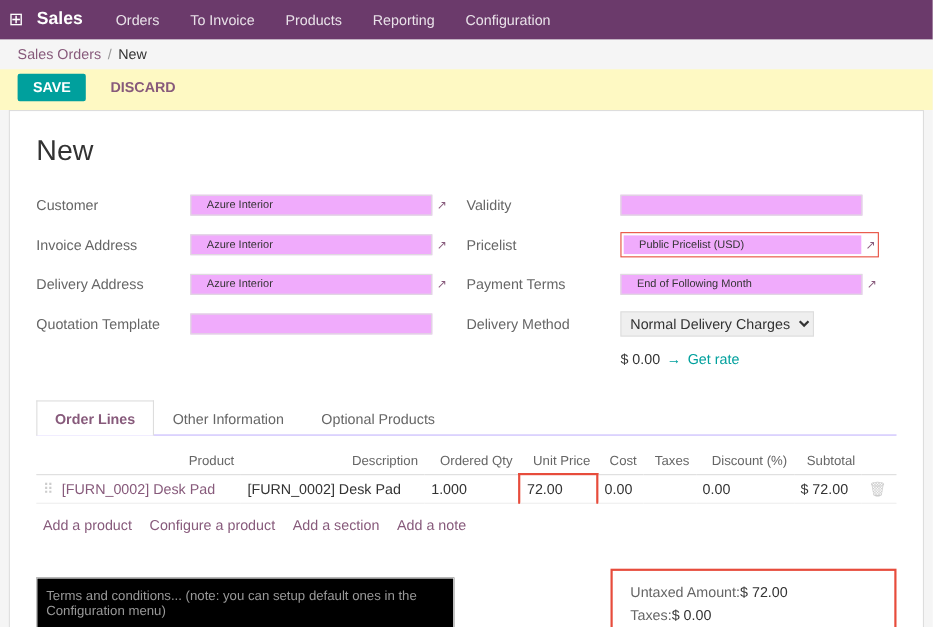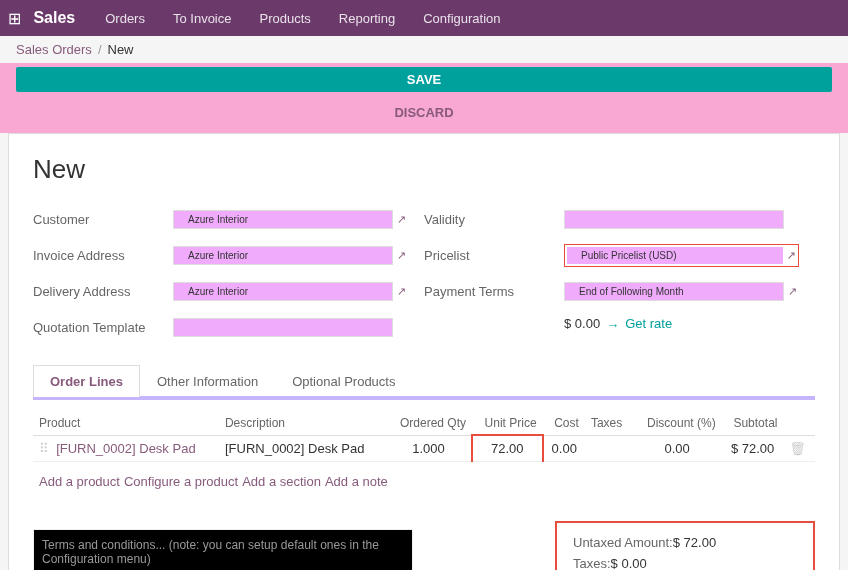--- a/index.html
+++ b/index.html
@@ -11,57 +11,57 @@
     .topbar .app-title { color: white; font-size: 16px; font-weight: bold; margin-right: 24px; }
     .topbar .nav-item { color: rgba(255,255,255,0.85); margin-right: 16px; cursor: pointer; font-size: 13px; padding: 4px 6px; }
 
     
     .breadcrumb-bar { background: #f5f5f5; padding: 6px 16px; display: flex; align-items: center; font-size: 13px; }
     .breadcrumb-bar a { color: #875a7b; text-decoration: none; }
     .breadcrumb-bar .sep { margin: 0 6px; color: #999; }
     .breadcrumb-bar .current { color: #333; }
 
     
-    .action-bar { background: #f9a8d4; padding: 4px 16px 8px; display: flex; gap: 8px; flex-direction: column; }
+    .action-bar { background: #fef9c3; padding: 4px 16px 8px; display: flex; gap: 8px; }
     .btn-save { background: #00a09d; color: white; border: none; padding: 5px 14px; font-size: 13px; font-weight: bold; cursor: pointer; border-radius: 2px; }
     .btn-discard { background: transparent; color: #875a7b; border: none; padding: 5px 14px; font-size: 13px; font-weight: bold; cursor: pointer; }
 
     
     .main-content { background: white; margin: 0 8px 8px; padding: 20px 24px; border: 1px solid #ddd; min-height: 480px; }
 
     .form-title { font-size: 26px; color: #333; margin-bottom: 20px; font-weight: normal; }
 
     
     .form-grid { display: grid; grid-template-columns: 1fr 1fr; gap: 0; margin-bottom: 16px; }
     .form-left, .form-right { padding-right: 16px; }
     .form-row { display: flex; align-items: center; margin-bottom: 8px; min-height: 28px; }
     .form-label { width: 140px; color: #666; font-size: 13px; flex-shrink: 0; }
     .form-select { border: 1px solid #ddd; background: #f0abfc; padding: 3px 14px; font-size: 10px; color: #333; width: 100%; max-width: 220px; appearance: none; cursor: pointer; }
     .field-wrapper { display: flex; align-items: center; gap: 4px; flex: 1; }
     .external-link { color: #875a7b; font-size: 11px; cursor: pointer; }
     .pricelist-row { border: 1.5px solid #e74c3c; padding: 2px; display: flex; align-items: center; }
 
     
-    .tabs { display: flex; border-bottom: 4px solid #c4b5fd; margin-bottom: 12px; }
+    .tabs { display: flex; border-bottom: 1px solid #c4b5fd; margin-bottom: 12px; }
     .tab { padding: 8px 16px; cursor: pointer; font-size: 13px; color: #666; border: 1px solid transparent; border-bottom: none; margin-bottom: -1px; }
     .tab.active { border-color: #ddd; border-bottom-color: white; color: #875a7b; background: white; font-weight: bold; }
 
     
     .order-table { width: 100%; border-collapse: collapse; font-size: 13px; }
-    .order-table th { color: #666; font-weight: normal; text-align: left; padding: 4px 6px; border-bottom: 1px solid #ddd; font-size: 12px; }
+    .order-table th { color: #666; font-weight: normal; text-align: right; padding: 4px 6px; border-bottom: 1px solid #ddd; font-size: 12px; }
     .order-table th.right { text-align: right; }
     .order-table td { padding: 5px 6px; border-bottom: 1px solid #eee; vertical-align: middle; }
-    .order-table td.right { text-align: center; }
+    .order-table td.right { text-align: left; }
     .unit-price-cell { border: 2px solid #e74c3c; }
     .product-link { color: #875a7b; cursor: pointer; }
     .drag-handle { color: #ccc; margin-right: 4px; }
     .delete-icon { color: #ccc; cursor: pointer; }
 
     
-    .table-actions { display: flex; gap: 4px; margin-top: 8px; padding: 4px 6px; }
+    .table-actions { display: flex; gap: 16px; margin-top: 8px; padding: 4px 6px; }
     .table-action { color: #875a7b; cursor: pointer; font-size: 13px; text-decoration: none; }
 
     
     .terms-box { margin-top: 16px; background: #000000; border: 1px solid #eee; padding: 8px; max-width: 380px; font-size: 12px; color: #999; }
 
     
     .totals-container { display: flex; justify-content: flex-end; margin-top: 8px; }
     .totals-box { border: 2px solid #e74c3c; padding: 12px 16px; min-width: 260px; }
     .totals-row { display: flex; margin-bottom: 6px; font-size: 13px; }
     .totals-row .label { color: #666; }
@@ -160,20 +160,28 @@
           <span class="external-link">↗</span>
         </div>
       </div>
       <div class="form-row">
         <span class="form-label">Payment Terms</span>
         <div class="field-wrapper">
           <select class="form-select">
             <option>End of Following Month</option>
           </select>
           <span class="external-link">↗</span>
+        </div>
+      </div>
+      <div class="form-row">
+        <span class="form-label">Delivery Method</span>
+        <div class="field-wrapper">
+          <select class="delivery-select">
+            <option>Normal Delivery Charges</option>
+          </select>
         </div>
       </div>
       <div class="form-row delivery-section">
         <span class="form-label"></span>
         <div class="delivery-row">
           <span class="dollar-amount">$ 0.00</span>
           <span class="arrow-icon">→</span>
           <span class="get-rate-link">Get rate</span>
         </div>
       </div>

